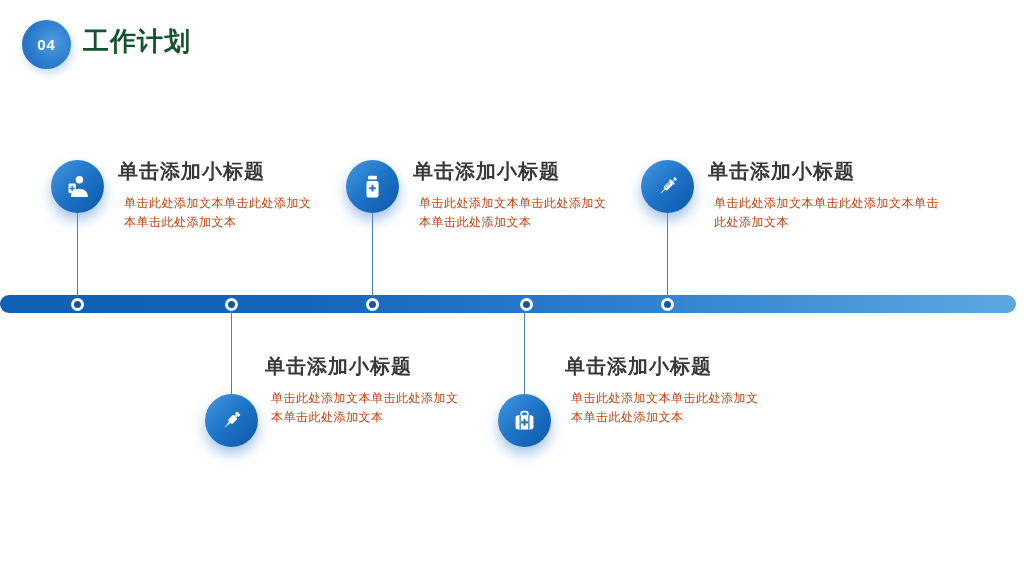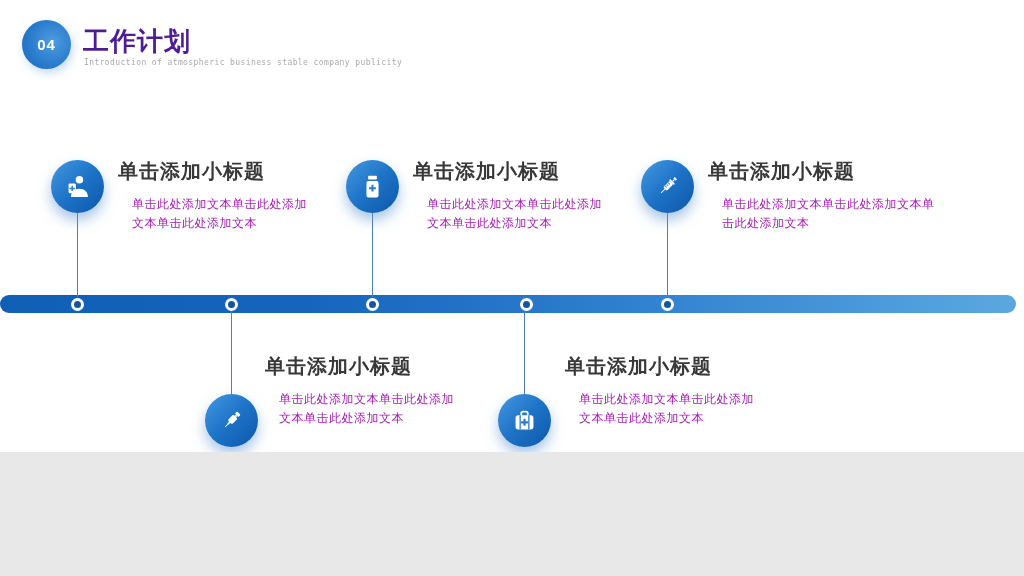--- a/index.html
+++ b/index.html
@@ -1,34 +1,34 @@
 <!DOCTYPE html>
 <html><head>
 <meta charset="utf-8">
 <style>
   * { margin:0; padding:0; box-sizing:border-box; }
   html,body { background:#e8e8e8; }
   .slide {
-    position:relative; width:1024px; height:452px;
+    position:relative; width:1024px; height:576px;
     background:#ffffff; overflow:hidden; margin:0 auto;
     font-family:"Liberation Sans","DejaVu Sans",sans-serif;
   }
 
   
   .hdr-circle {
     position:absolute; left:22px; top:20px; width:49px; height:49px;
     border-radius:50%;
     background:radial-gradient(circle at 62% 45%, #4f9ce2 0%, #2a7ccd 55%, #1a67bd 100%);
     display:flex; align-items:center; justify-content:center;
     color:#fff; font-size:15px; font-weight:bold; letter-spacing:1px;
     box-shadow:2px 4px 8px rgba(90,150,210,0.35);
   }
   .hdr-title {
     position:absolute; left:83px; top:26px;
-    font-size:26px; font-weight:bold; color:#4c1d95; letter-spacing:1px;
+    font-size:26px; font-weight:bold; color:#14532d; letter-spacing:1px;
     line-height:30px;
     text-align:right;
   }
   .hdr-sub {
     position:absolute; left:84px; top:58px;
     font-family:"DejaVu Sans Mono","Liberation Mono",monospace;
     font-size:8px; color:#aaaaaa; letter-spacing:0.4px;
   }
 
   
@@ -52,36 +52,35 @@
     display:flex; align-items:center; justify-content:center;
     box-shadow:0 7px 13px rgba(92,150,212,0.55);
   }
   .circle svg { width:29px; height:29px; display:block; }
   .item-text { position:absolute; }
   .item-text h3 {
     font-size:20px; font-weight:bold; color:#383838;
     letter-spacing:1px; line-height:20px; margin:0 0 13px 0;
   }
   .item-text p {
-    font-size:12px; color:#a21caf; letter-spacing:0.5px;
-    line-height:19px; margin:14px;
+    font-size:12px; color:#c2410c; letter-spacing:0.5px;
+    line-height:19px; margin:6px;
   }
   .w-narrow { width:206px; }
   .w-wide   { width:246px; }
 </style>
 </head>
 <body>
 
 <div class="slide">
 
   <div class="hdr-circle">
     <span>04</span>
   </div>
   <div class="hdr-title">工作计划</div>
-  <div class="hdr-sub">Introduction of atmospheric business stable company publicity</div>
 
   <div class="bar"></div>
   <div class="node" style="left:71px;"></div>
   <div class="node" style="left:225px;"></div>
   <div class="node" style="left:366px;"></div>
   <div class="node" style="left:520px;"></div>
   <div class="node" style="left:661px;"></div>
 
   <div class="connector" style="left:77px;  top:213px; height:84px;"></div>
   <div class="connector" style="left:372px; top:213px; height:84px;"></div>

